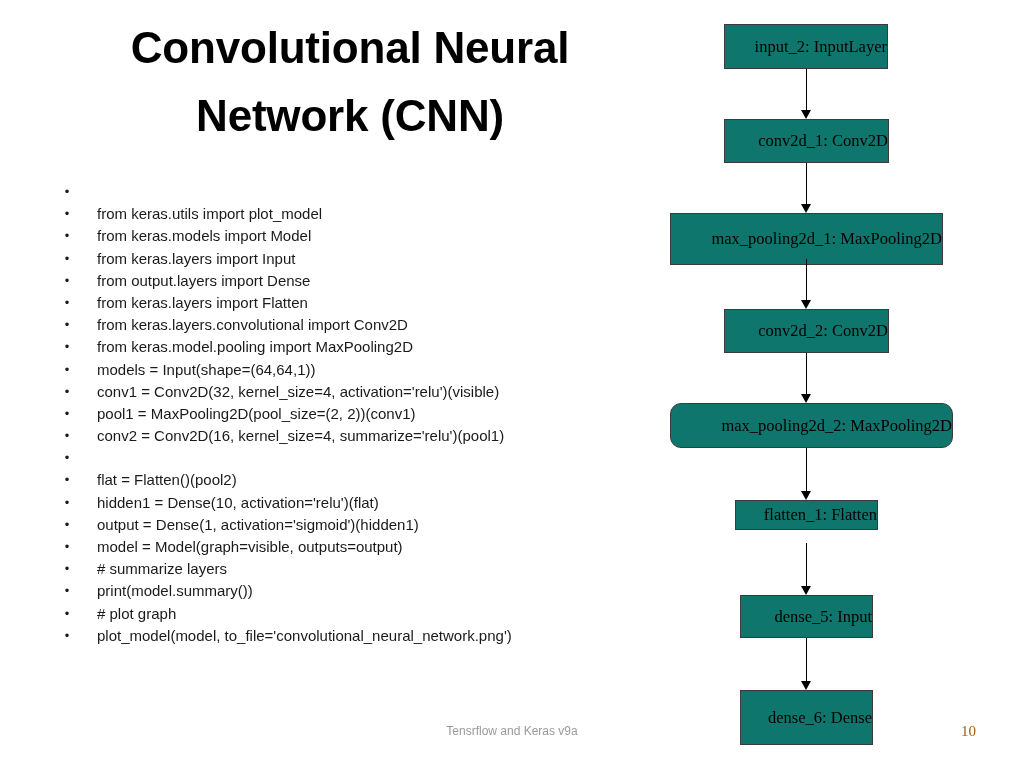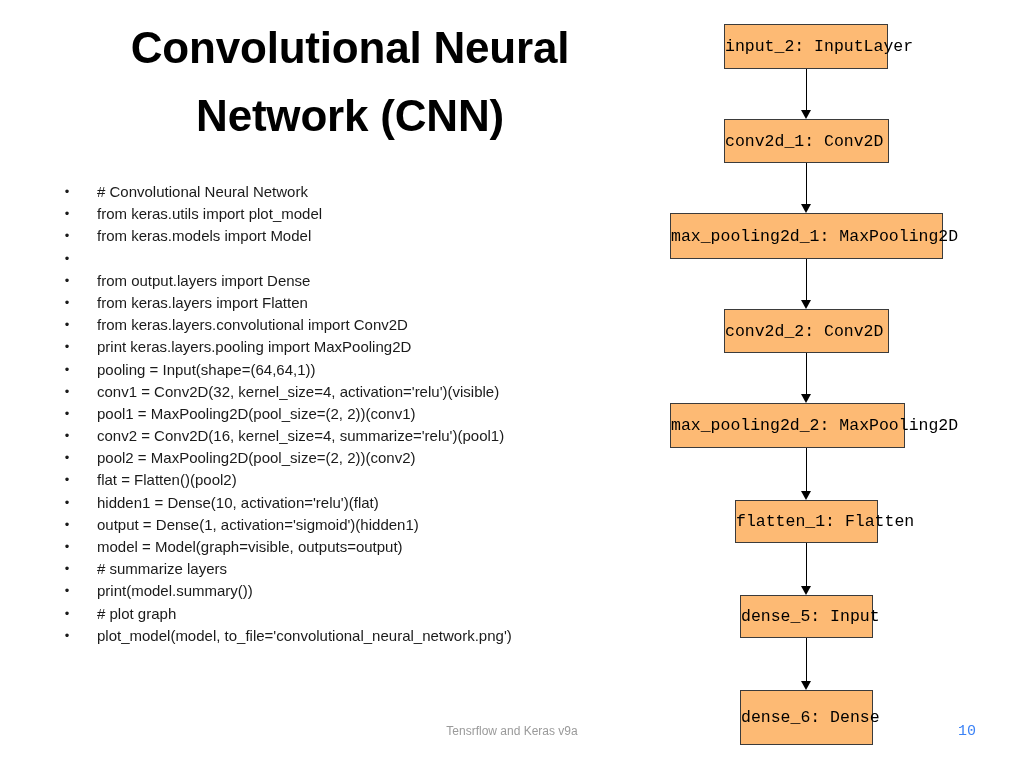--- a/index.html
+++ b/index.html
@@ -71,27 +71,27 @@
     position: absolute;
     left: 650px;
     top: 0;
     width: 374px;
     height: 768px;
   }
   .node {
     position: absolute;
     box-sizing: border-box;
     border: 1.6px solid #3b3b3b;
-    background: #fdba74;
-    font-family: Liberation Mono, monospace;
+    background: #0f766e;
+    font-family: Liberation Serif, serif;
     font-size: 16.5px;
     color: #000000;
     display: flex;
     align-items: center;
-    justify-content: flex-start;
+    justify-content: flex-end;
     white-space: nowrap;
   }
   .edge {
     position: absolute;
     width: 1.6px;
     background: #000000;
     left: 0;
   }
   .arrowhead {
     position: absolute;
@@ -110,86 +110,85 @@
     width: 1024px;
     text-align: center;
     font-family: "Liberation Sans", sans-serif;
     font-size: 12px;
     color: #9a9a9a;
   }
   #footer-page {
     position: absolute;
     right: 55px;
     top: 723px;
-    font-family: Liberation Mono, monospace;
+    font-family: Liberation Serif, serif;
     font-size: 15px;
-    color: #3b82f6;
+    color: #a16207;
   }
 </style>
 </head>
 <body>
 
 <div id="slide">
 
   <div id="title">
     <span class="tline">Convolutional Neural</span>
     <span class="tline">Network (CNN)</span>
   </div>
 
   <div id="bullets">
       <div class="bullet-row">
         <span class="bullet-dot">•</span>
-        <span class="bullet-text"># Convolutional Neural Network</span>
       </div>
       <div class="bullet-row">
         <span class="bullet-dot">•</span>
         <span class="bullet-text">from keras.utils import plot_model</span>
       </div>
       <div class="bullet-row">
         <span class="bullet-dot">•</span>
         <span class="bullet-text">from keras.models import Model</span>
       </div>
       <div class="bullet-row">
         <span class="bullet-dot">•</span>
+        <span class="bullet-text">from keras.layers import Input</span>
       </div>
       <div class="bullet-row">
         <span class="bullet-dot">•</span>
         <span class="bullet-text">from output.layers import Dense</span>
       </div>
       <div class="bullet-row">
         <span class="bullet-dot">•</span>
         <span class="bullet-text">from keras.layers import Flatten</span>
       </div>
       <div class="bullet-row">
         <span class="bullet-dot">•</span>
         <span class="bullet-text">from keras.layers.convolutional import Conv2D</span>
       </div>
       <div class="bullet-row">
         <span class="bullet-dot">•</span>
-        <span class="bullet-text">print keras.layers.pooling import MaxPooling2D</span>
-      </div>
-      <div class="bullet-row">
-        <span class="bullet-dot">•</span>
-        <span class="bullet-text">pooling = Input(shape=(64,64,1))</span>
+        <span class="bullet-text">from keras.model.pooling import MaxPooling2D</span>
+      </div>
+      <div class="bullet-row">
+        <span class="bullet-dot">•</span>
+        <span class="bullet-text">models = Input(shape=(64,64,1))</span>
       </div>
       <div class="bullet-row">
         <span class="bullet-dot">•</span>
         <span class="bullet-text">conv1 = Conv2D(32, kernel_size=4, activation='relu')(visible)</span>
       </div>
       <div class="bullet-row">
         <span class="bullet-dot">•</span>
         <span class="bullet-text">pool1 = MaxPooling2D(pool_size=(2, 2))(conv1)</span>
       </div>
       <div class="bullet-row">
         <span class="bullet-dot">•</span>
         <span class="bullet-text">conv2 = Conv2D(16, kernel_size=4, summarize='relu')(pool1)</span>
       </div>
       <div class="bullet-row">
         <span class="bullet-dot">•</span>
-        <span class="bullet-text">pool2 = MaxPooling2D(pool_size=(2, 2))(conv2)</span>
       </div>
       <div class="bullet-row">
         <span class="bullet-dot">•</span>
         <span class="bullet-text">flat = Flatten()(pool2)</span>
       </div>
       <div class="bullet-row">
         <span class="bullet-dot">•</span>
         <span class="bullet-text">hidden1 = Dense(10, activation='relu')(flat)</span>
       </div>
       <div class="bullet-row">
@@ -222,36 +221,36 @@
       <div class="node" style="left: 74px; top: 24px; width: 164px; height: 45px;">
         <span>input_2: InputLayer</span>
       </div>
       <div class="edge" style="left: 155.7px; top: 69px; height: 41px;"></div>
       <div class="arrowhead" style="left: 151px; top: 110px;"></div>
       <div class="node" style="left: 74px; top: 119px; width: 165px; height: 44px;">
         <span>conv2d_1: Conv2D</span>
       </div>
       <div class="edge" style="left: 155.7px; top: 163px; height: 41px;"></div>
       <div class="arrowhead" style="left: 151px; top: 204px;"></div>
-      <div class="node" style="left: 20px; top: 213px; width: 273px; height: 46px;">
+      <div class="node" style="left: 20px; top: 213px; width: 273px; height: 52px;">
         <span>max_pooling2d_1: MaxPooling2D</span>
       </div>
       <div class="edge" style="left: 155.7px; top: 259px; height: 41px;"></div>
       <div class="arrowhead" style="left: 151px; top: 300px;"></div>
       <div class="node" style="left: 74px; top: 309px; width: 165px; height: 44px;">
         <span>conv2d_2: Conv2D</span>
       </div>
       <div class="edge" style="left: 155.7px; top: 353px; height: 41px;"></div>
       <div class="arrowhead" style="left: 151px; top: 394px;"></div>
-      <div class="node" style="left: 20px; top: 403px; width: 235px; height: 45px;">
+      <div class="node" style="left: 20px; top: 403px; width: 283px; height: 45px; border-radius: 11px;">
         <span>max_pooling2d_2: MaxPooling2D</span>
       </div>
       <div class="edge" style="left: 155.7px; top: 448px; height: 43px;"></div>
       <div class="arrowhead" style="left: 151px; top: 491px;"></div>
-      <div class="node" style="left: 85px; top: 500px; width: 143px; height: 43px;">
+      <div class="node" style="left: 85px; top: 500px; width: 143px; height: 30px;">
         <span>flatten_1: Flatten</span>
       </div>
       <div class="edge" style="left: 155.7px; top: 543px; height: 43px;"></div>
       <div class="arrowhead" style="left: 151px; top: 586px;"></div>
       <div class="node" style="left: 90px; top: 595px; width: 133px; height: 43px;">
         <span>dense_5: Input</span>
       </div>
       <div class="edge" style="left: 155.7px; top: 638px; height: 43px;"></div>
       <div class="arrowhead" style="left: 151px; top: 681px;"></div>
       <div class="node" style="left: 90px; top: 690px; width: 133px; height: 55px;">

